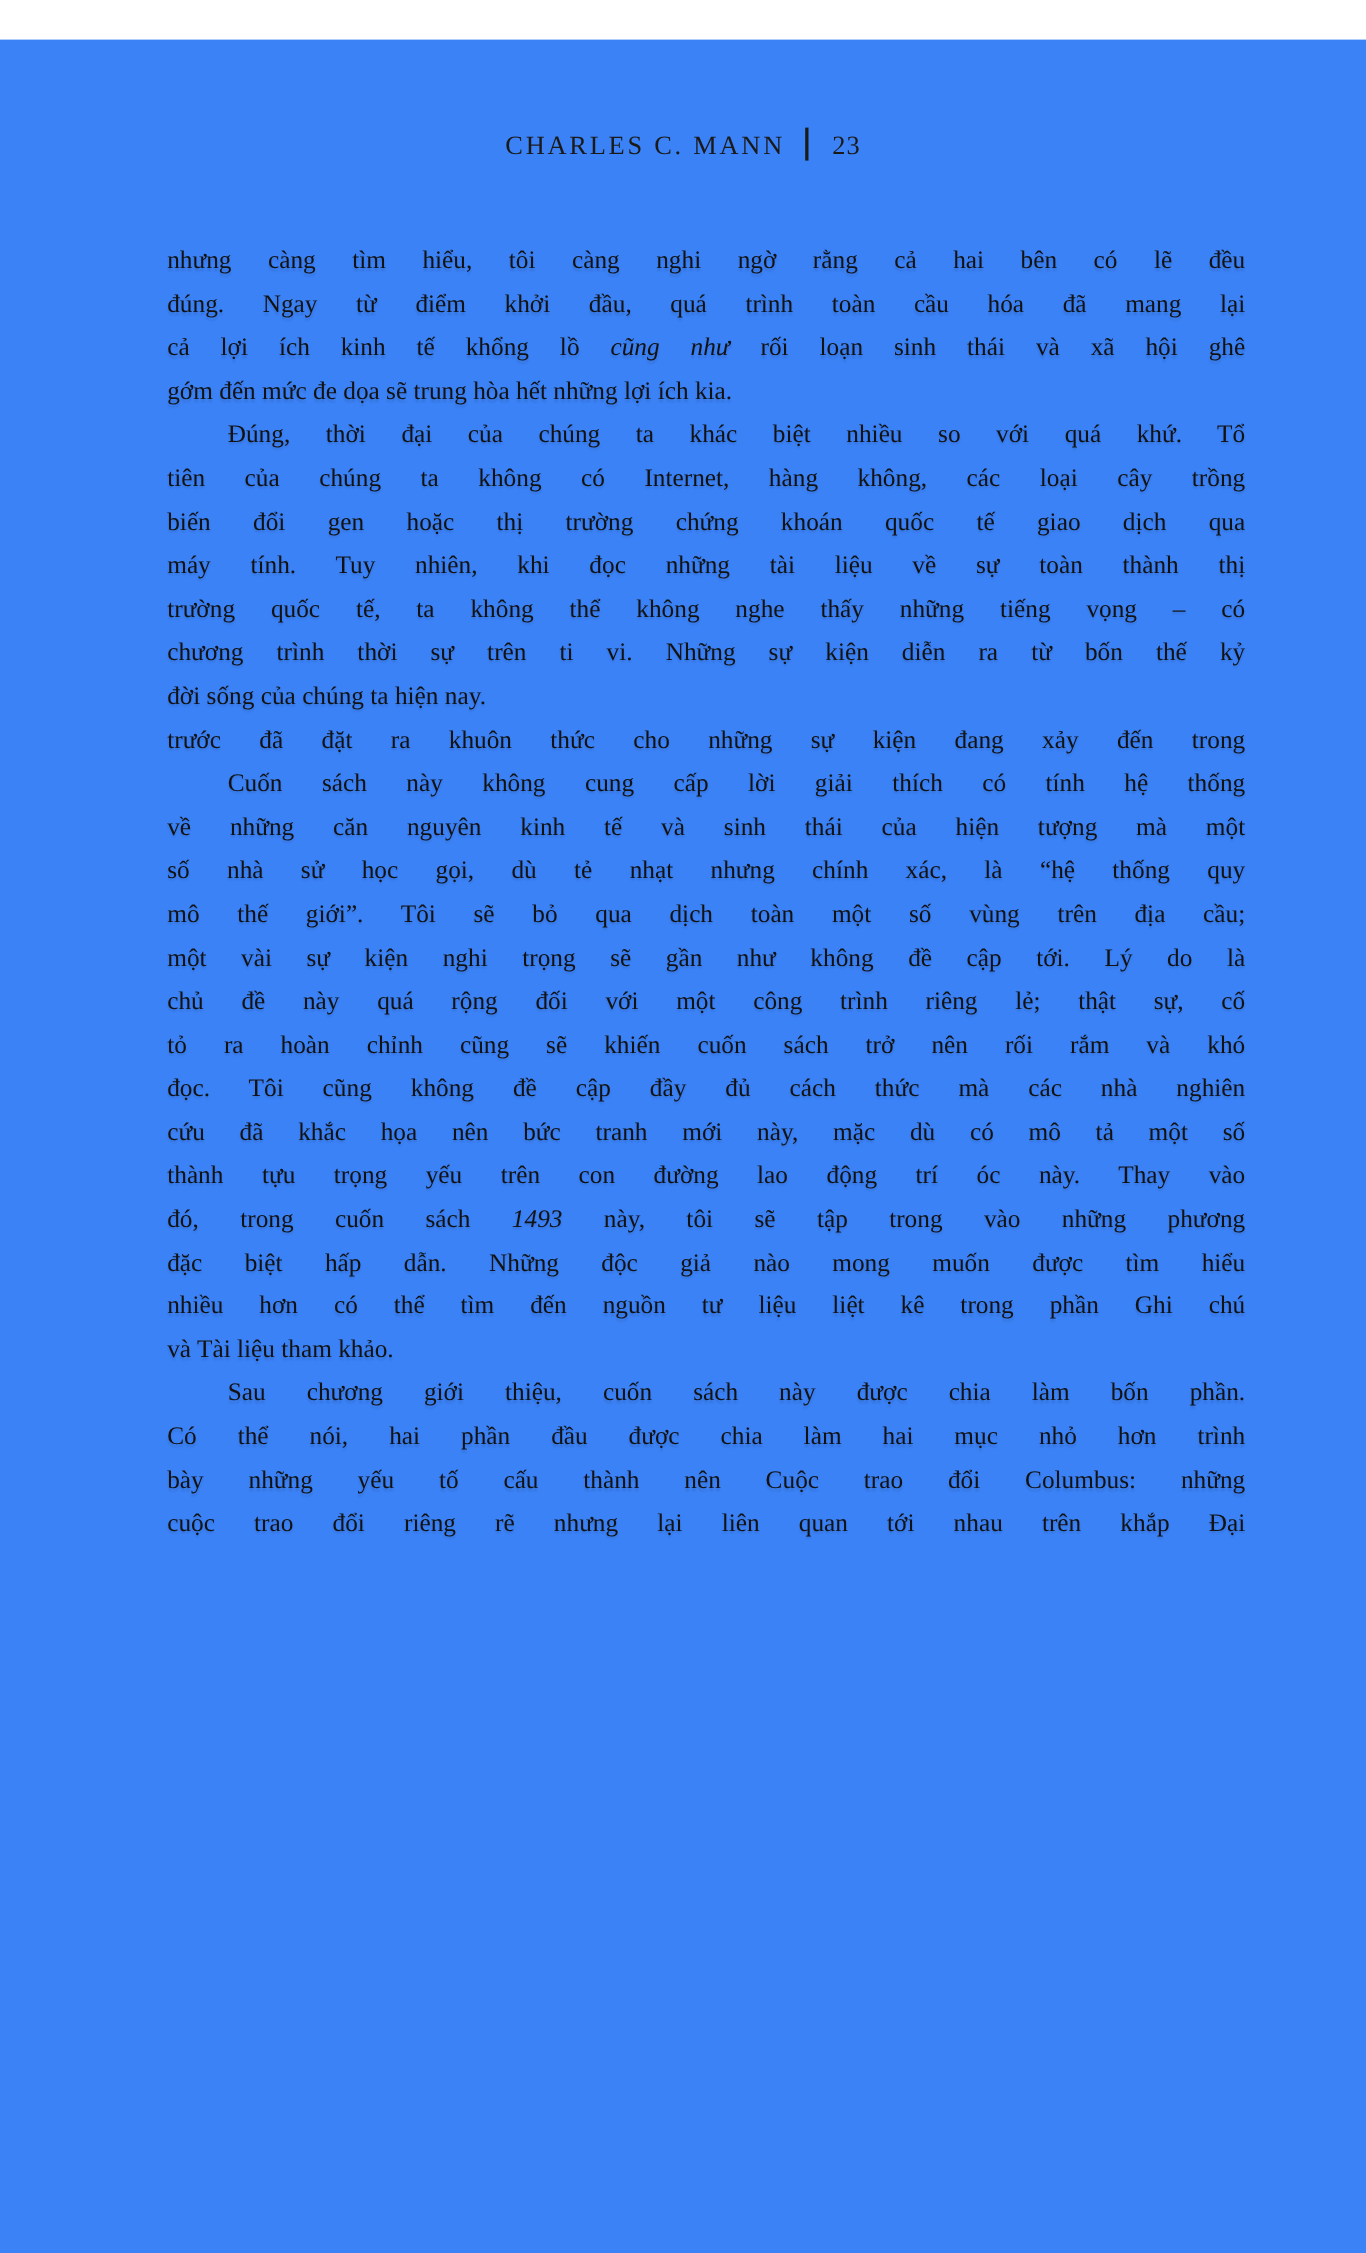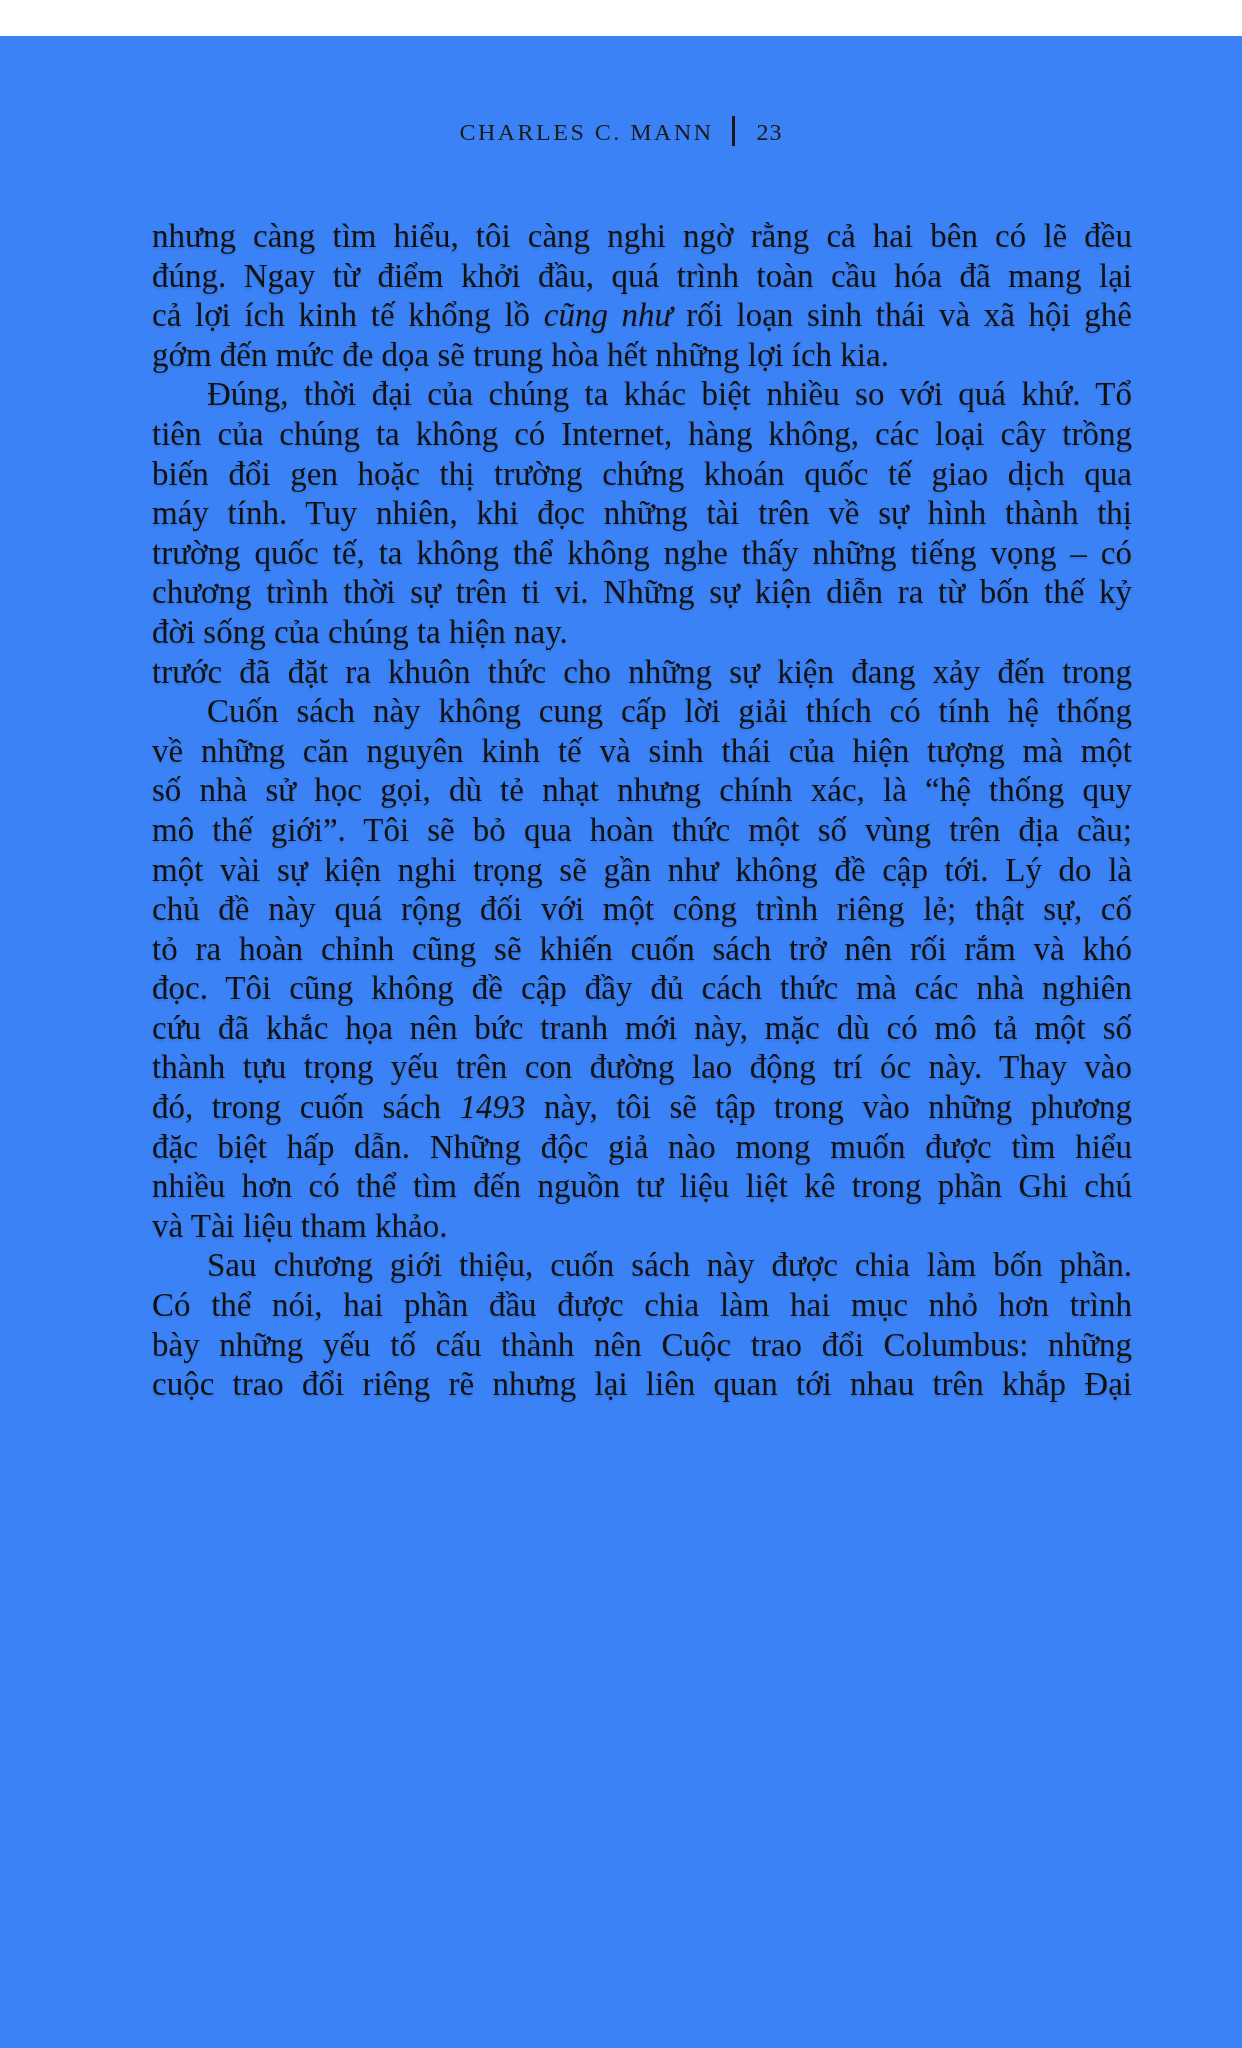--- a/index.html
+++ b/index.html
@@ -48,21 +48,21 @@
   .body-text {
     position: absolute;
     left: 152px;
     top: 181px;
     width: 980px;
   }
   .line {
     display: block;
     height: 39.6px;
     line-height: 39.6px;
-    font-size: 33px;
+    font-size: 23px;
     white-space: nowrap;
     text-align: justify;
     text-align-last: justify;
     color: #121212;
     text-shadow: 0 2px 2px rgba(0,0,0,0.12);
   }
   .line.indent {
     padding-left: 55px;
   }
   .line.last {
@@ -84,30 +84,30 @@
   <div class="body-text">
 
     <span class="line">nhưng càng tìm hiểu, tôi càng nghi ngờ rằng cả hai bên có lẽ đều</span>
     <span class="line">đúng. Ngay từ điểm khởi đầu, quá trình toàn cầu hóa đã mang lại</span>
     <span class="line"><span>cả lợi ích kinh tế khổng lồ </span><em>cũng như</em><span> rối loạn sinh thái và xã hội ghê</span></span>
     <span class="line last">gớm đến mức đe dọa sẽ trung hòa hết những lợi ích kia.</span>
 
     <span class="line indent">Đúng, thời đại của chúng ta khác biệt nhiều so với quá khứ. Tổ</span>
     <span class="line">tiên của chúng ta không có Internet, hàng không, các loại cây trồng</span>
     <span class="line">biến đổi gen hoặc thị trường chứng khoán quốc tế giao dịch qua</span>
-    <span class="line">máy tính. Tuy nhiên, khi đọc những tài trên về sự hình thành thị</span>
+    <span class="line">máy tính. Tuy nhiên, khi đọc những tài liệu về sự toàn thành thị</span>
     <span class="line">trường quốc tế, ta không thể không nghe thấy những tiếng vọng – có</span>
     <span class="line">chương trình thời sự trên ti vi. Những sự kiện diễn ra từ bốn thế kỷ</span>
     <span class="line last">đời sống của chúng ta hiện nay.</span>
     <span class="line">trước đã đặt ra khuôn thức cho những sự kiện đang xảy đến trong</span>
 
     <span class="line indent">Cuốn sách này không cung cấp lời giải thích có tính hệ thống</span>
     <span class="line">về những căn nguyên kinh tế và sinh thái của hiện tượng mà một</span>
     <span class="line">số nhà sử học gọi, dù tẻ nhạt nhưng chính xác, là “hệ thống quy</span>
-    <span class="line">mô thế giới”. Tôi sẽ bỏ qua hoàn thức một số vùng trên địa cầu;</span>
+    <span class="line">mô thế giới”. Tôi sẽ bỏ qua dịch toàn một số vùng trên địa cầu;</span>
     <span class="line">một vài sự kiện nghi trọng sẽ gần như không đề cập tới. Lý do là</span>
     <span class="line">chủ đề này quá rộng đối với một công trình riêng lẻ; thật sự, cố</span>
     <span class="line">tỏ ra hoàn chỉnh cũng sẽ khiến cuốn sách trở nên rối rắm và khó</span>
     <span class="line">đọc. Tôi cũng không đề cập đầy đủ cách thức mà các nhà nghiên</span>
     <span class="line">cứu đã khắc họa nên bức tranh mới này, mặc dù có mô tả một số</span>
     <span class="line">thành tựu trọng yếu trên con đường lao động trí óc này. Thay vào</span>
     <span class="line"><span>đó, trong cuốn sách </span><em>1493</em><span> này, tôi sẽ tập trong vào những phương</span></span>
     <span class="line">đặc biệt hấp dẫn. Những độc giả nào mong muốn được tìm hiểu</span>
     <span class="line">nhiều hơn có thể tìm đến nguồn tư liệu liệt kê trong phần Ghi chú</span>
     <span class="line last">và Tài liệu tham khảo.</span>

